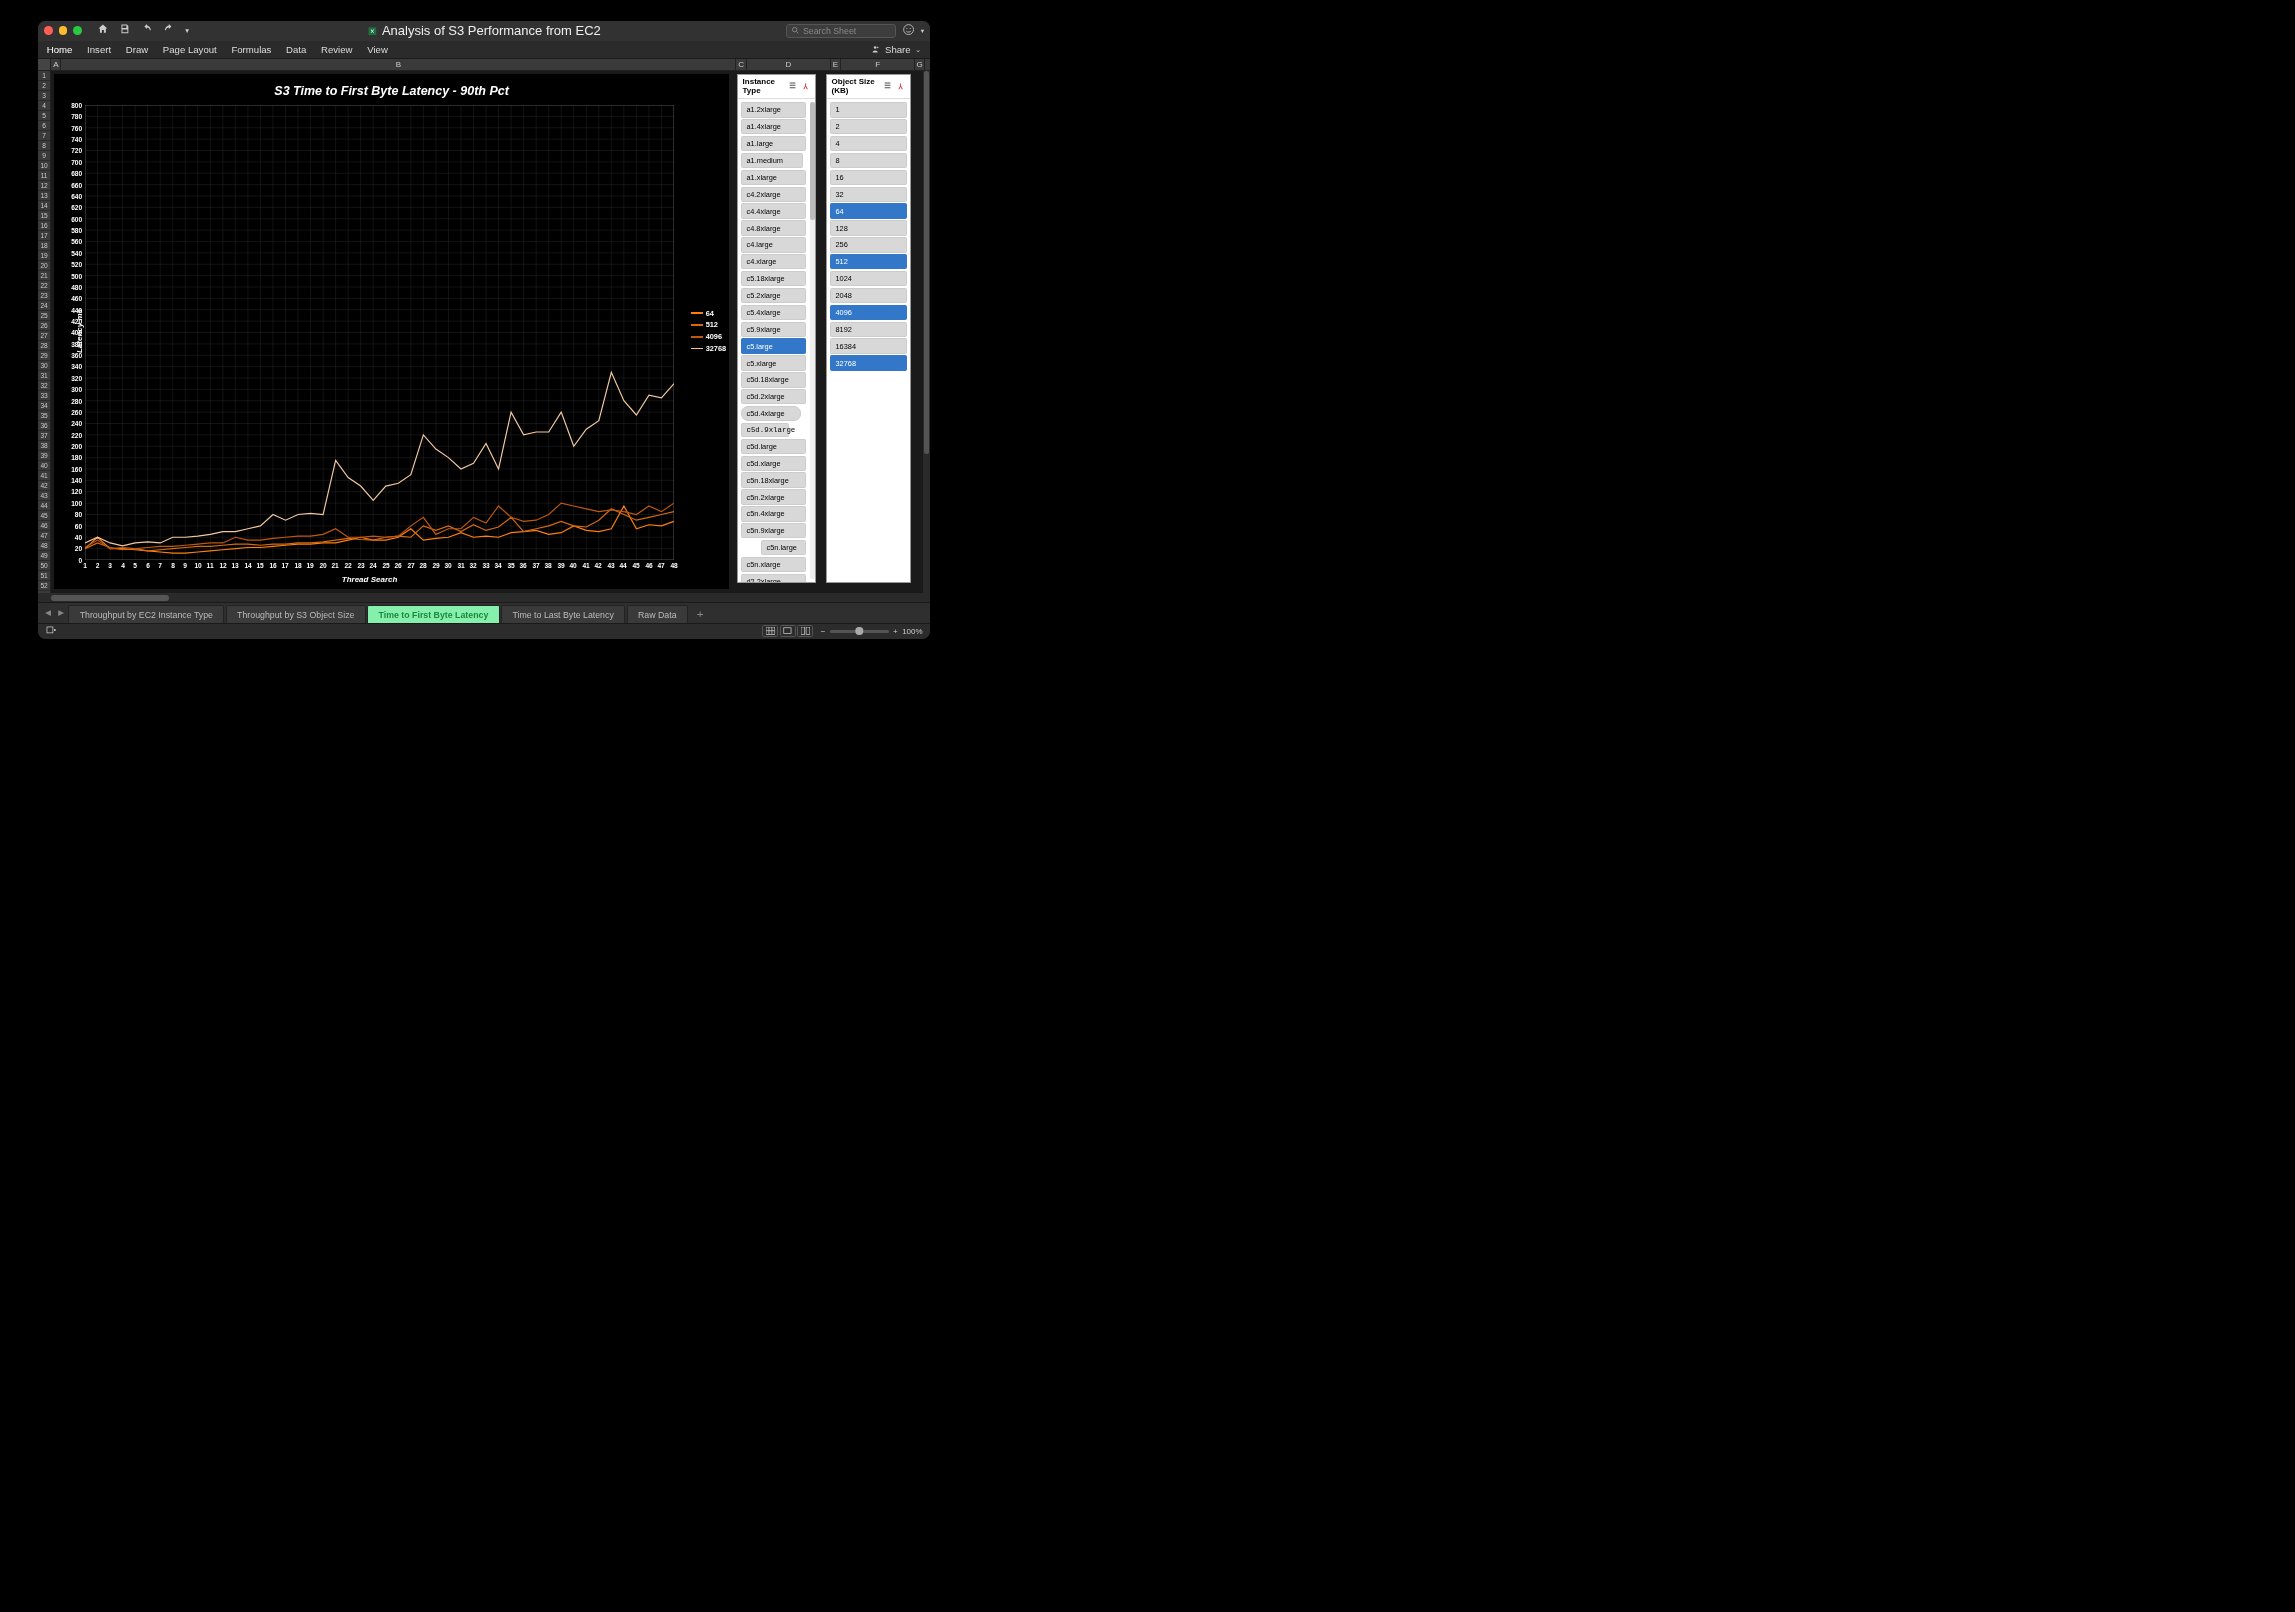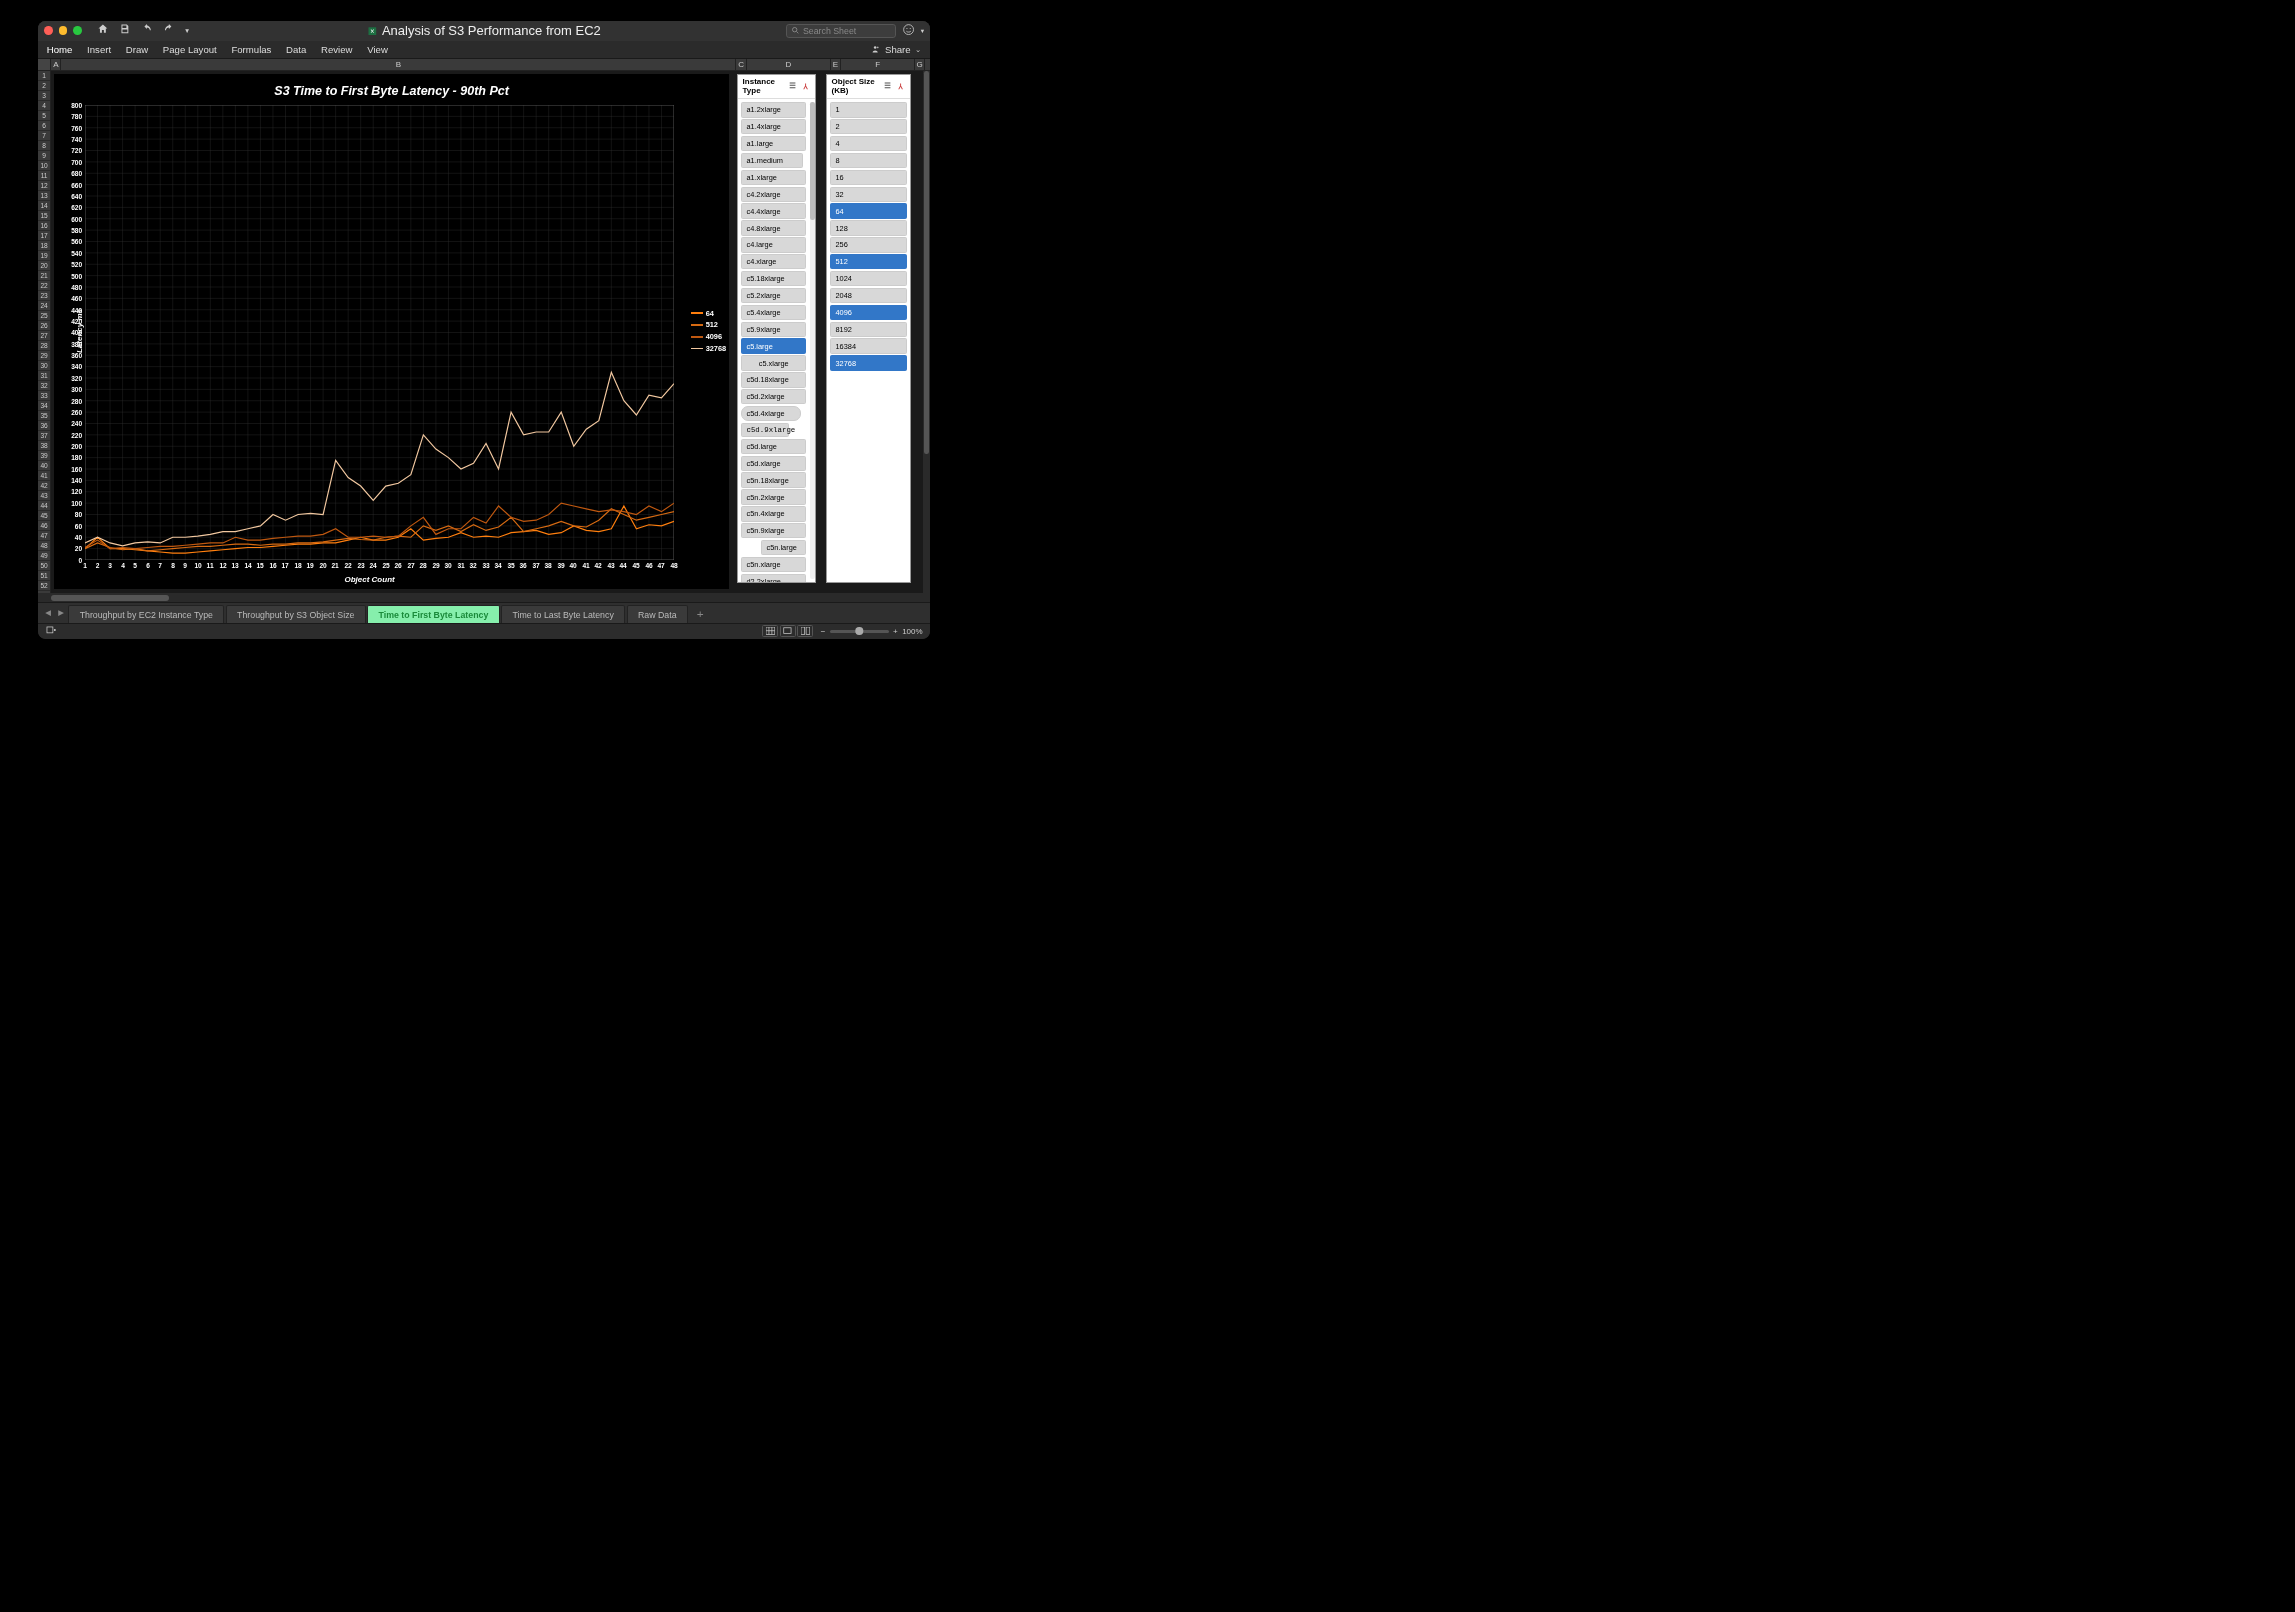--- a/index.html
+++ b/index.html
@@ -265,21 +265,21 @@
         <div class="rh">50</div>
         <div class="rh">51</div>
         <div class="rh">52</div>
         <div class="rh">53</div>
       </div>
     <div class="cells">
 
       <div class="chart">
         <div class="chart-title">S3 Time to First Byte Latency - 90th Pct</div>
         <div class="y-axis-label">Latency ms</div>
-        <div class="x-axis-label">Object Count</div>
+        <div class="x-axis-label">Thread Search</div>
         <div class="legend" id="legend">
             <div class="legend-item">
               <div class="legend-swatch" style="background: rgb(255, 127, 14);"></div>
               <span>64</span>
             </div>
             <div class="legend-item">
               <div class="legend-swatch" style="background: rgb(214, 106, 18);"></div>
               <span>512</span>
             </div>
             <div class="legend-item">
@@ -500,21 +500,21 @@
             <div class="slicer-item" style="margin-right: 5.9px;">c4.2xlarge</div>
             <div class="slicer-item" style="margin-right: 5.9px;">c4.4xlarge</div>
             <div class="slicer-item" style="margin-right: 5.9px;">c4.8xlarge</div>
             <div class="slicer-item" style="margin-right: 5.9px;">c4.large</div>
             <div class="slicer-item" style="margin-right: 5.9px;">c4.xlarge</div>
             <div class="slicer-item" style="margin-right: 5.9px;">c5.18xlarge</div>
             <div class="slicer-item" style="margin-right: 5.9px;">c5.2xlarge</div>
             <div class="slicer-item" style="margin-right: 5.9px;">c5.4xlarge</div>
             <div class="slicer-item" style="margin-right: 5.9px;">c5.9xlarge</div>
             <div class="slicer-item sel" style="margin-right: 5.9px;">c5.large</div>
-            <div class="slicer-item" style="margin-right: 5.9px; text-align: center;">c5.xlarge</div>
+            <div class="slicer-item" style="margin-right: 5.9px;">c5.xlarge</div>
             <div class="slicer-item" style="margin-right: 5.9px;">c5d.18xlarge</div>
             <div class="slicer-item" style="margin-right: 5.9px;">c5d.2xlarge</div>
             <div class="slicer-item" style="margin-right: 11px; border-radius: 7px;">c5d.4xlarge</div>
             <div class="slicer-item" style="margin-right: 23px; font-family: Liberation Mono, monospace;">c5d.9xlarge</div>
             <div class="slicer-item" style="margin-right: 5.9px;">c5d.large</div>
             <div class="slicer-item" style="margin-right: 5.9px;">c5d.xlarge</div>
             <div class="slicer-item" style="margin-right: 5.9px;">c5n.18xlarge</div>
             <div class="slicer-item" style="margin-right: 5.9px;">c5n.2xlarge</div>
             <div class="slicer-item" style="margin-right: 5.9px;">c5n.4xlarge</div>
             <div class="slicer-item" style="margin-right: 5.9px;">c5n.9xlarge</div>

